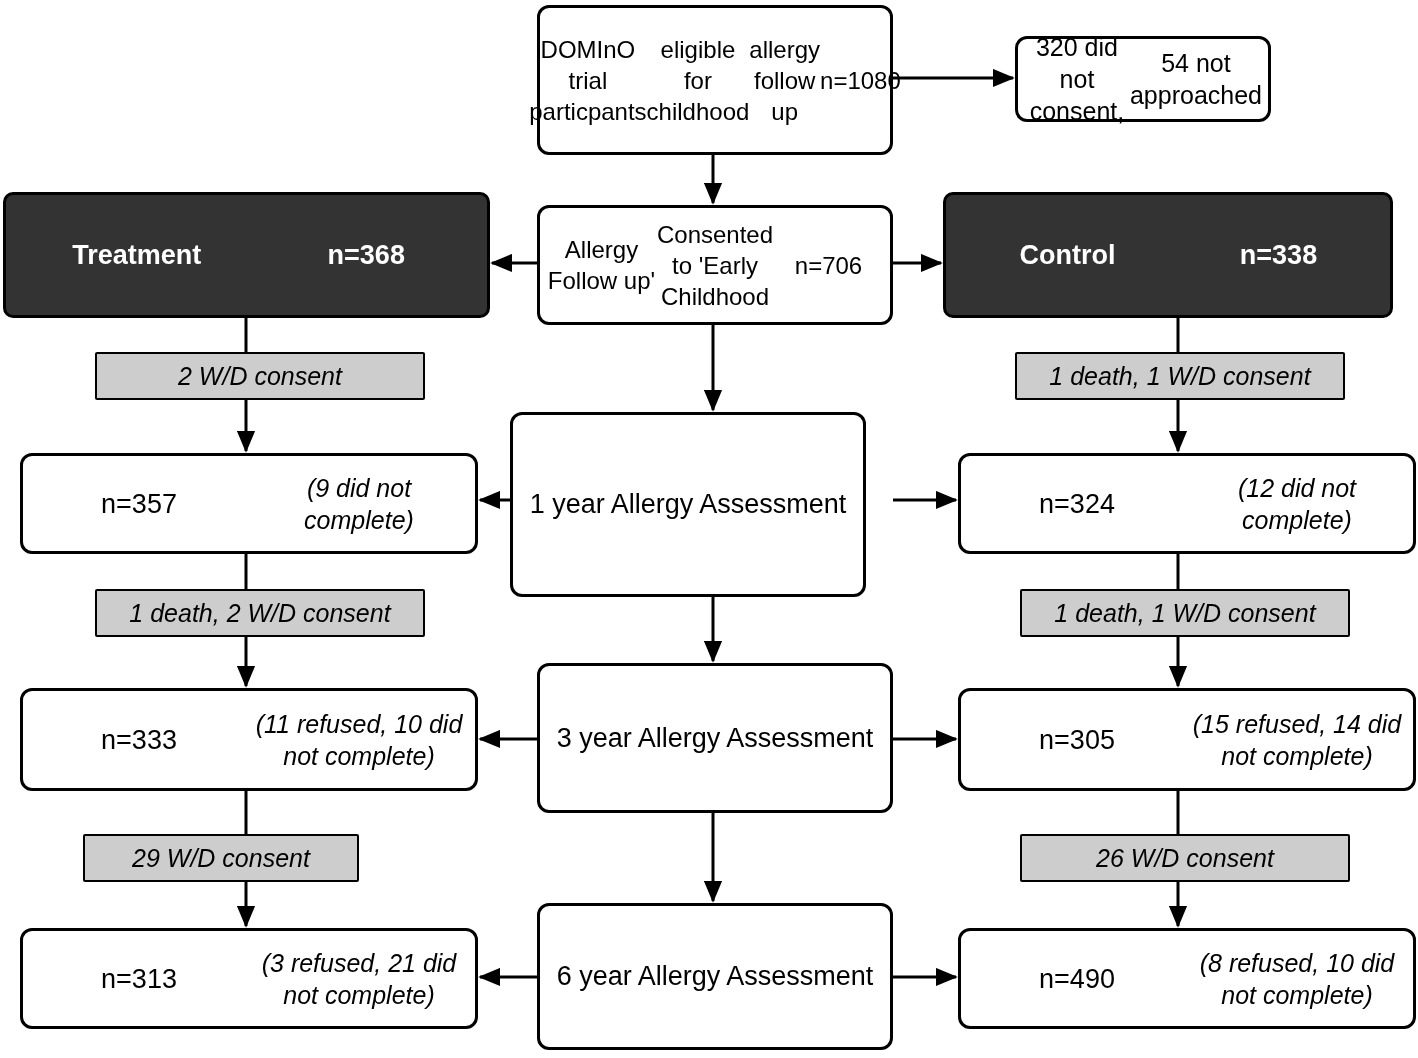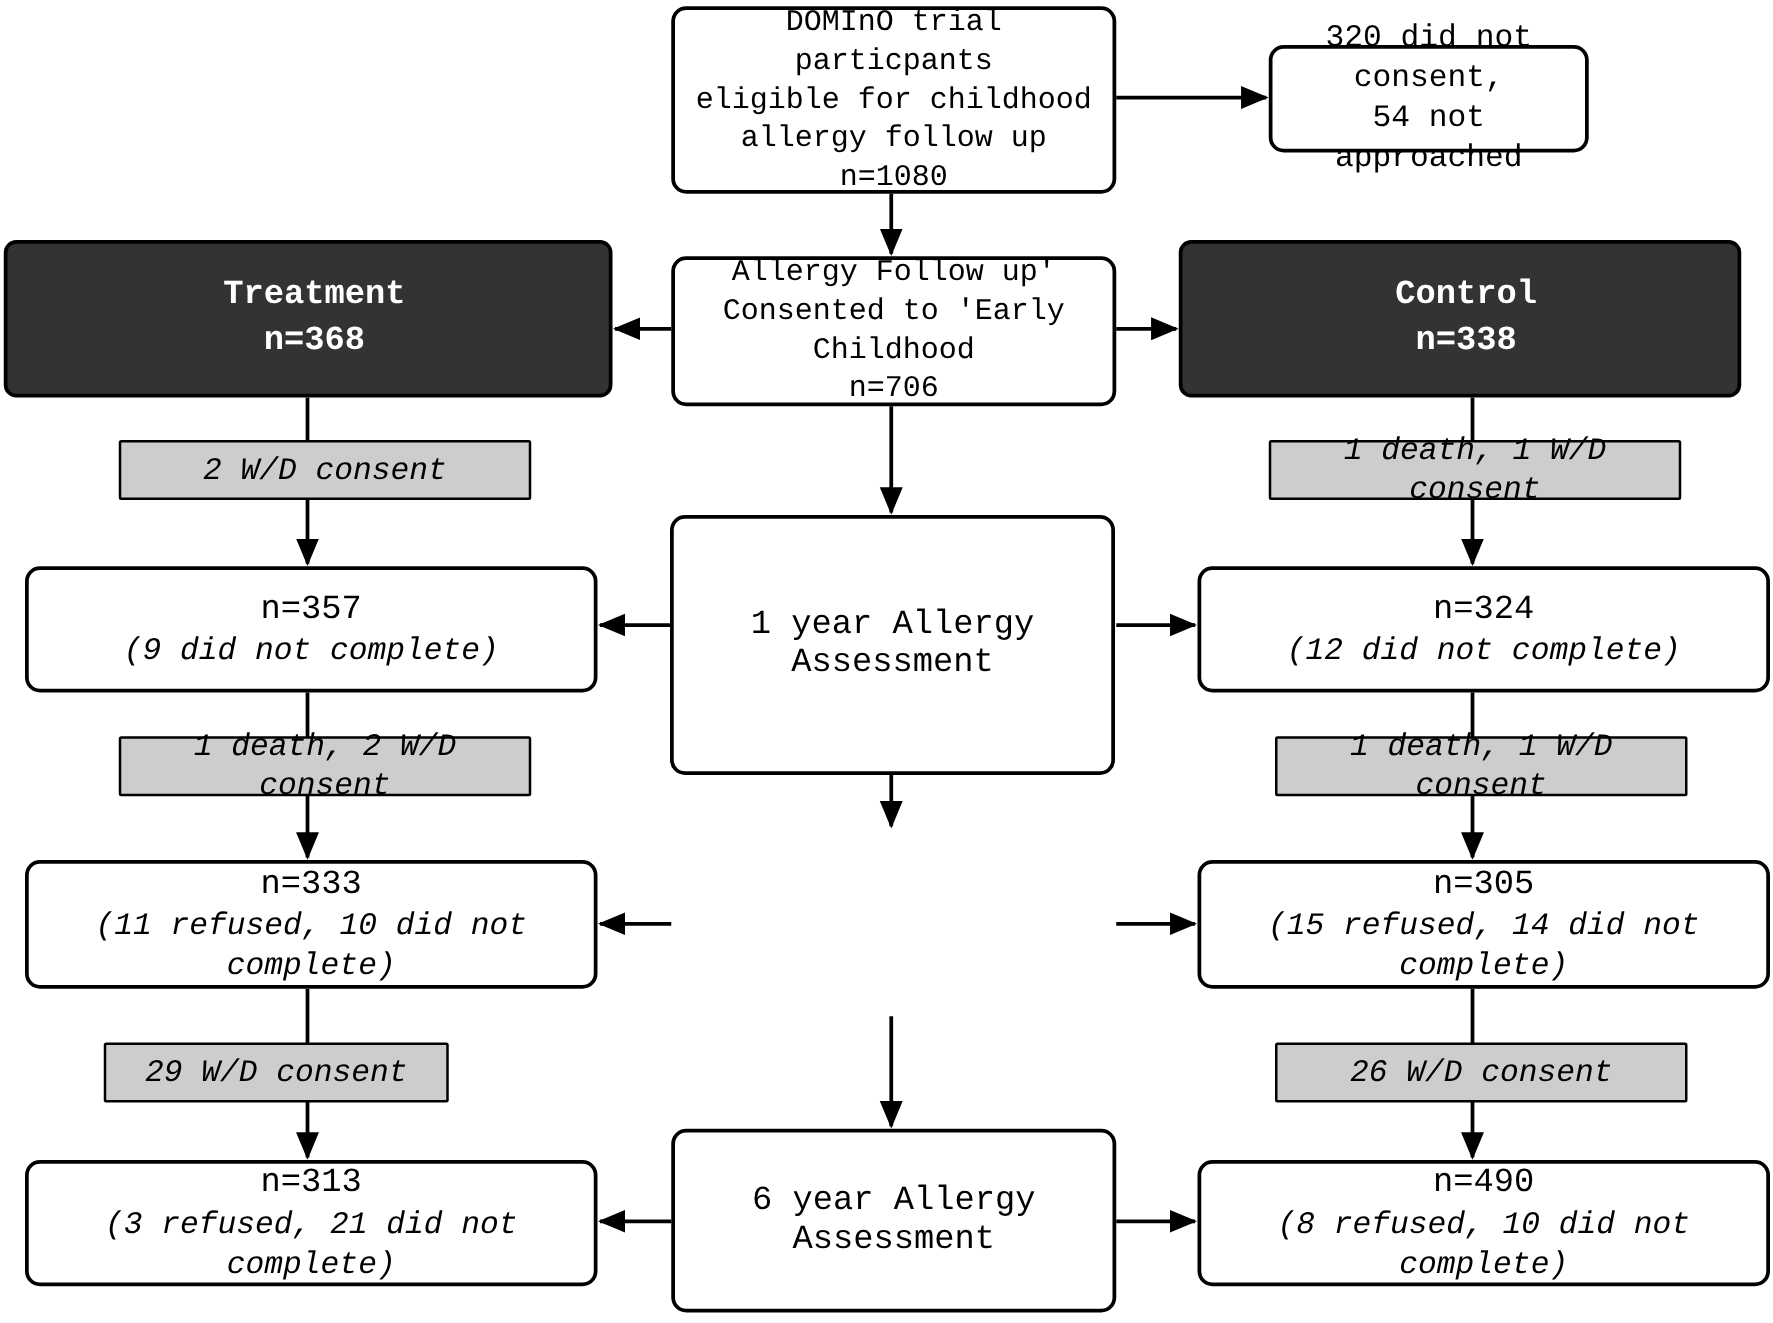--- a/index.html
+++ b/index.html
@@ -19,26 +19,25 @@
     color:var(--ink);
     overflow:hidden;
   }
   .connectors{position:absolute;left:0;top:0;}
   .box{
     position:absolute;
     box-sizing:border-box;
     border:3px solid var(--box-border);
     border-radius:12px;
     background:var(--box-bg);
-    display:flex;flex-direction:column;
+    display:flex;
     align-items:center;justify-content:center;
     text-align:center;
     font-size:24px;line-height:31px;
     padding:2px 6px;
-    font-family:Liberation Mono, monospace;
   }
   .box .line{width:100%;}
   .dark{
     background:var(--dark-bg);
     color:var(--dark-text);
     border-radius:10px;
     font-weight:bold;
     font-size:27px;line-height:37px;padding-left:16px;
   }
   .pill{
@@ -118,38 +117,41 @@
     <div class="line">2 W/D consent</div>
   </div>
   <div class="box pill" style="left:1015px;top:352px;width:330px;height:48px">
     <div class="line">1 death, 1 W/D consent</div>
   </div>
 
   <div class="box" style="left:20px;top:453px;width:458px;height:101px">
     <div class="line n-line">n=357</div>
     <div class="line note-line">(9 did not complete)</div>
   </div>
-  <div class="box assessment" style="left:536px;top:412px;width:356px;height:208px">
+  <div class="box assessment" style="left:510px;top:412px;width:356px;height:185px">
     <div class="line">1 year Allergy Assessment</div>
   </div>
   <div class="box" style="left:958px;top:453px;width:458px;height:101px">
     <div class="line n-line">n=324</div>
     <div class="line note-line">(12 did not complete)</div>
   </div>
 
   <div class="box pill" style="left:95px;top:589px;width:330px;height:48px">
     <div class="line">1 death, 2 W/D consent</div>
   </div>
   <div class="box pill" style="left:1020px;top:589px;width:330px;height:48px">
     <div class="line">1 death, 1 W/D consent</div>
   </div>
 
   <div class="box" style="left:20px;top:688px;width:458px;height:103px">
     <div class="line n-line">n=333</div>
     <div class="line note-line">(11 refused, 10 did not complete)</div>
+  </div>
+  <div class="box assessment" style="left:537px;top:663px;width:356px;height:150px">
+    <div class="line">3 year Allergy Assessment</div>
   </div>
   <div class="box" style="left:958px;top:688px;width:458px;height:103px">
     <div class="line n-line">n=305</div>
     <div class="line note-line">(15 refused, 14 did not complete)</div>
   </div>
 
   <div class="box pill" style="left:83px;top:834px;width:276px;height:48px">
     <div class="line">29 W/D consent</div>
   </div>
   <div class="box pill" style="left:1020px;top:834px;width:330px;height:48px">

